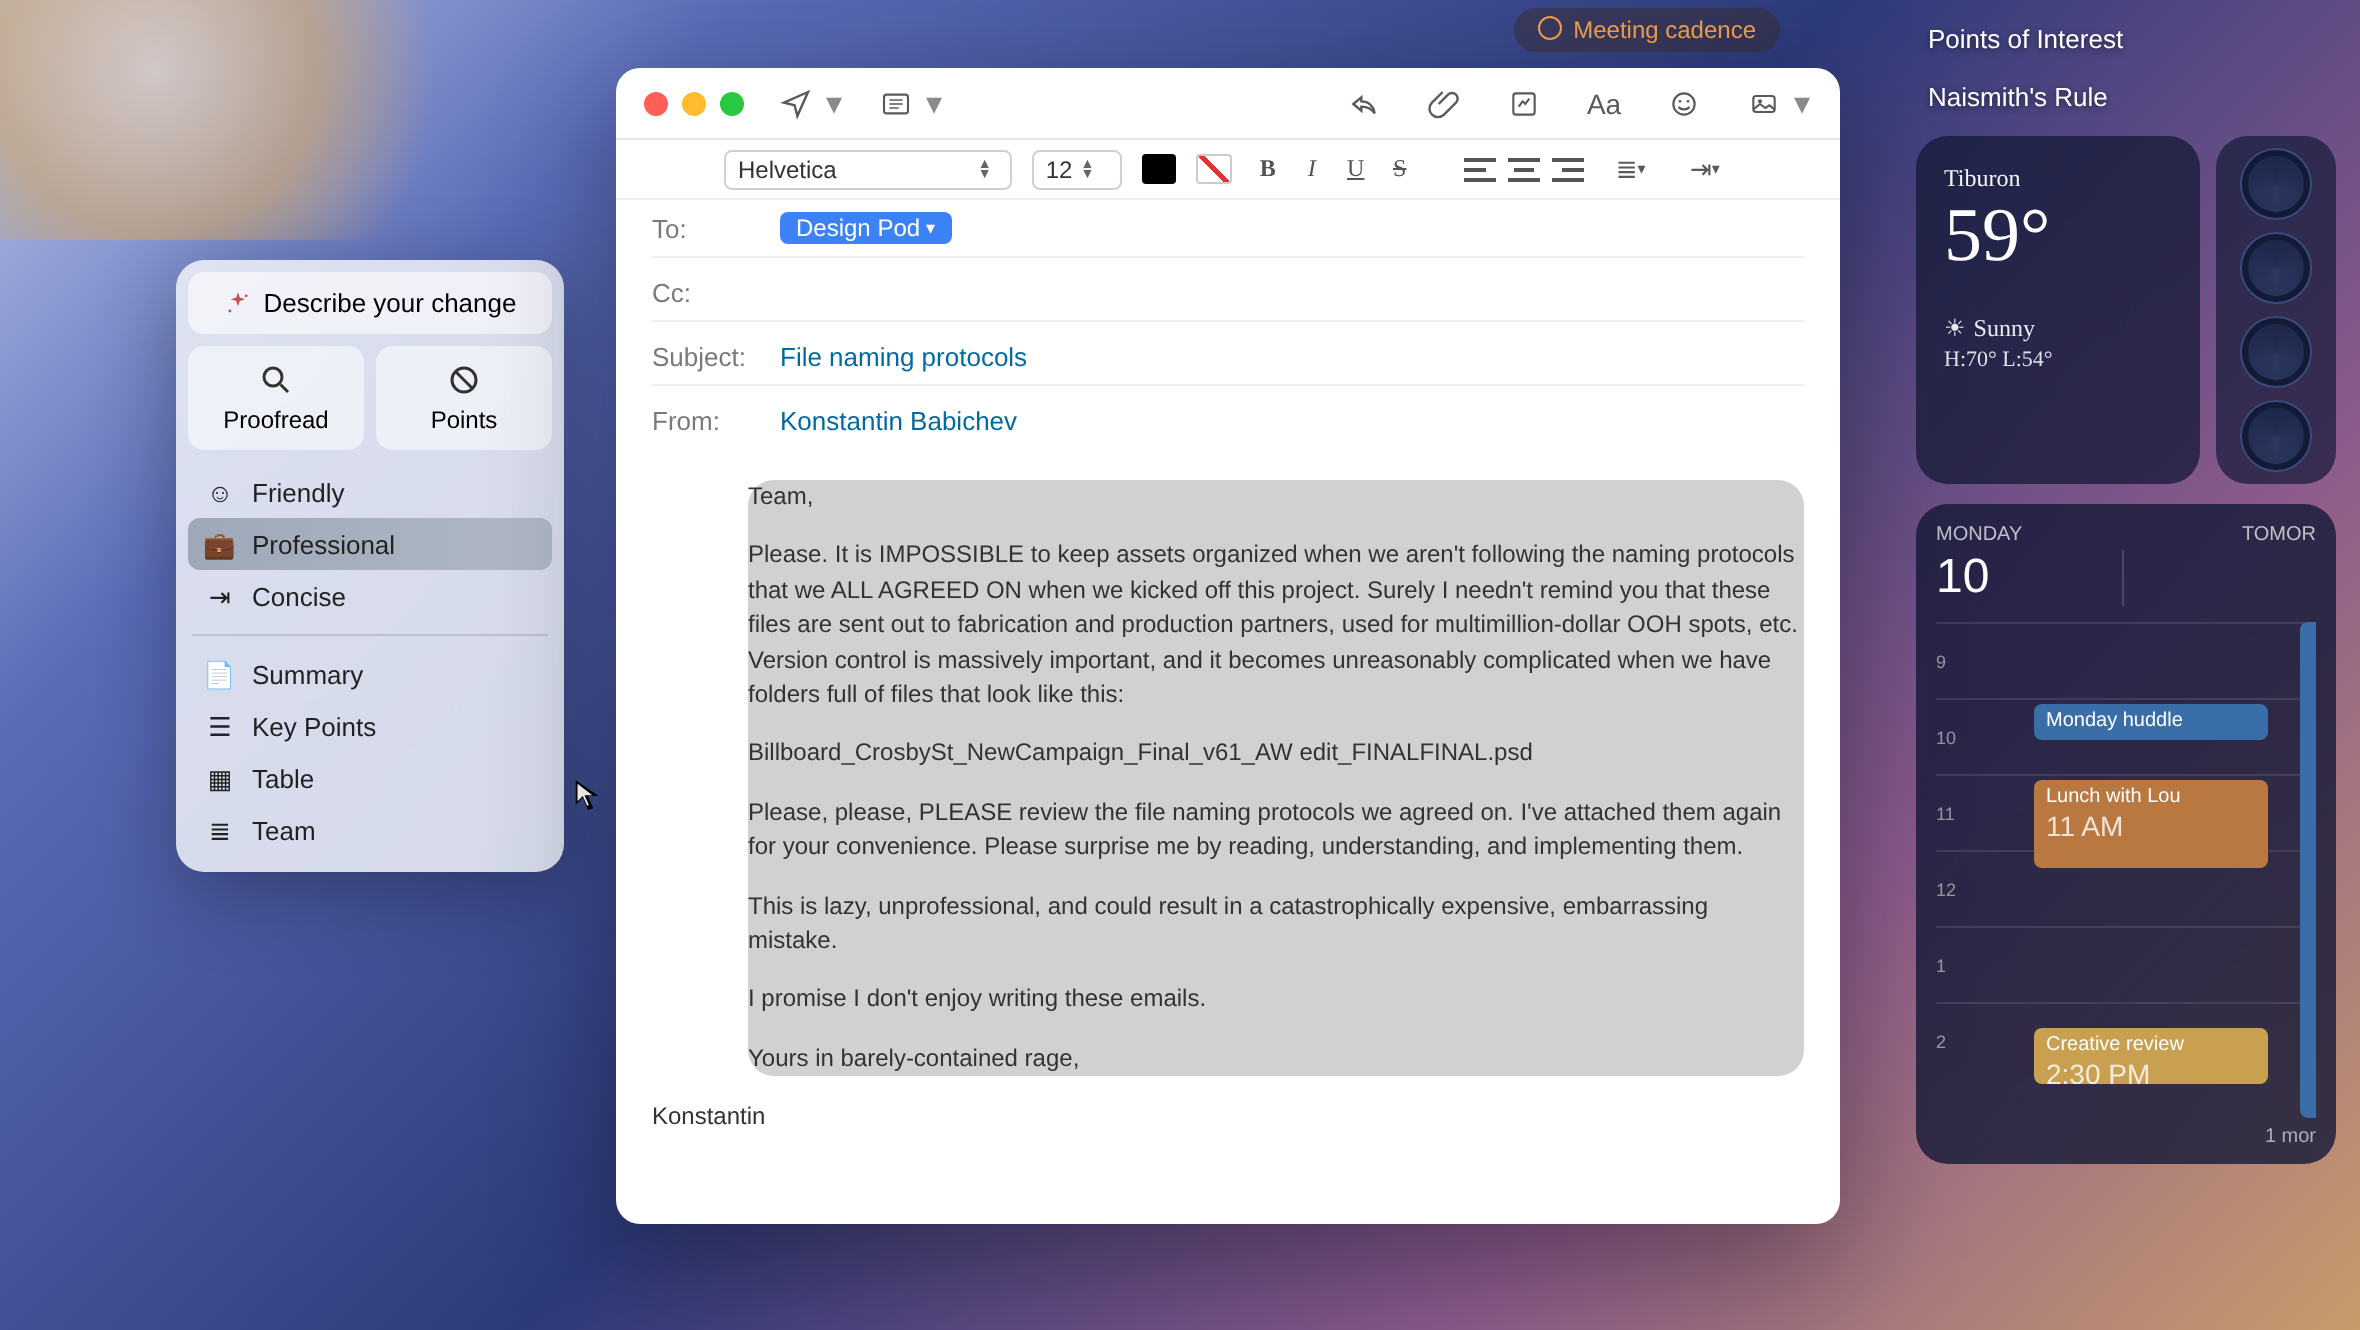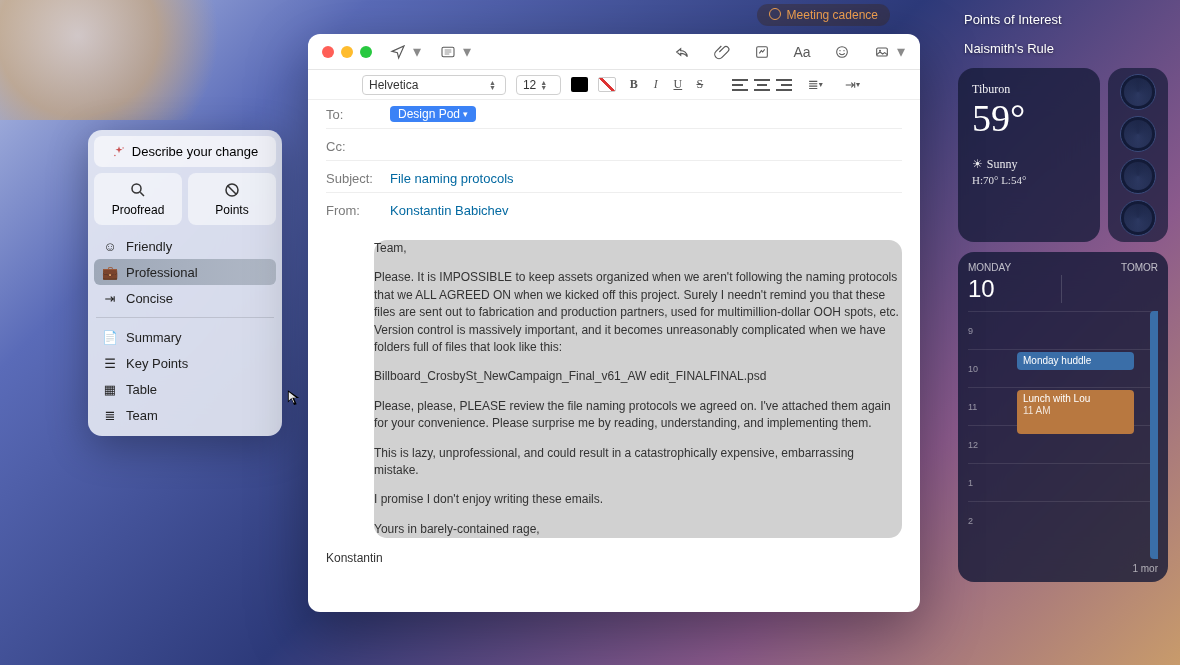--- a/index.html
+++ b/index.html
@@ -34,21 +34,21 @@
 .cal-daynums .big{font-size:24px;font-weight:500;}
 .cal-daynums .sep{width:1px;height:28px;background:rgba(255,255,255,.15);}
 .cal-grid{flex:1;position:relative;font-size:9px;overflow:hidden;}
 .cal-hour{display:flex;align-items:center;height:38px;border-top:1px solid rgba(255,255,255,.1);}
 .cal-hour .h{width:18px;opacity:.5;flex:none;}
 .cal-hour .slot{flex:1;position:relative;height:100%;}
 .cal-evt{position:absolute;left:2px;right:24px;border-radius:4px;padding:3px 6px;font-size:10px;line-height:1.2;overflow:hidden;margin-left:29px;}
 .cal-evt.blue{background:#3a6ea8;}
 .cal-evt.orange{background:#b87840;}
 .cal-evt.yellow{background:#c9a050;}
-.cal-evt .t{font-size:10px;opacity:.8;}
+.cal-evt .t{font-size:14px;opacity:.8;}
 .cal-foot{font-size:10px;opacity:.6;text-align:right;margin-top:4px;}
 
 
 .popover{position:absolute;left:88px;top:130px;width:194px;background:rgba(240,242,248,.85);backdrop-filter:blur(30px);border-radius:14px;box-shadow:0 10px 40px rgba(0,0,0,.3);padding:6px;color:#222;}
 .desc-btn{display:flex;align-items:center;justify-content:center;gap:6px;width:100%;background:rgba(255,255,255,.6);border:none;border-radius:8px;padding:8px;font-size:13px;margin-bottom:6px;}
 .desc-btn .sparkle{width:14px;height:14px;color:#c94f4f;}
 .two-btns{display:flex;gap:6px;margin-bottom:6px;}
 .tbtn{flex:1;background:rgba(255,255,255,.55);border:none;border-radius:8px;padding:8px 4px;display:flex;flex-direction:column;align-items:center;gap:4px;font-size:12px;}
 .tbtn svg{width:18px;height:18px;}
 .menu-sec{padding:2px 0;}
@@ -153,20 +153,23 @@
       <div class="cal-hour">
           <span class="h">12</span>
           <div class="slot"></div>
         </div>
       <div class="cal-hour">
           <span class="h">1</span>
           <div class="slot"></div>
         </div>
       <div class="cal-hour">
           <span class="h">2</span>
+          <div class="slot">
+        <div class="cal-evt yellow" style="top:12px;height:28px"><span>Creative review</span><div class="t">2:30 PM</div></div>
+      </div>
         </div>
       <div class="cal-evt blue" style="left:auto;right:-14px;top:0;width:22px;height:100%;border-radius:4px 0 0 4px;writing-mode:vertical-rl;font-size:9px;padding:4px 2px"></div>
     </div>
     <div class="cal-foot">1 mor</div>
   </div>
 </div>
 
 <div class="popover">
   <button class="desc-btn">
     <svg class="sparkle" viewBox="0 0 24 24">

